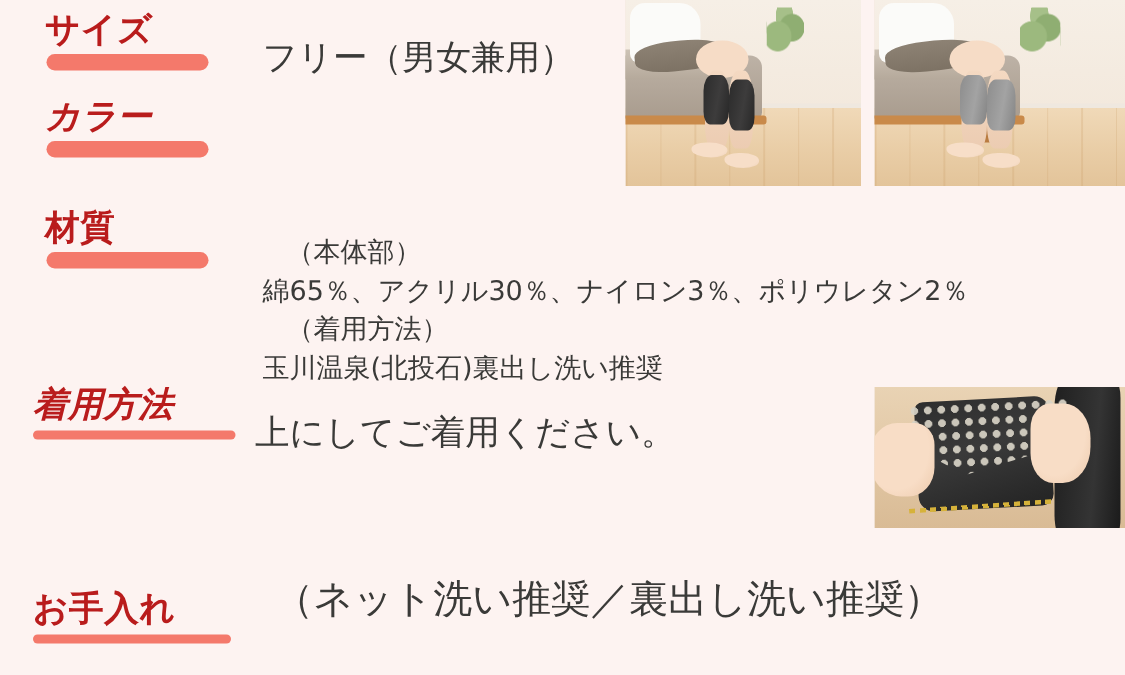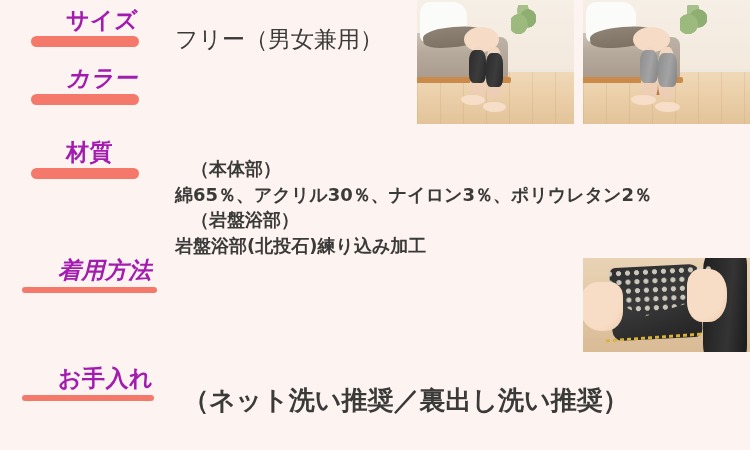--- a/index.html
+++ b/index.html
@@ -226,44 +226,42 @@
     position: relative;
     flex: none;
     white-space: nowrap;
   }
   .label-text {
     position: relative;
     z-index: 2;
     font-size: 23px;
     font-weight: 700;
     letter-spacing: .02em;
-    color: #a21caf;
+    color: #b91c1c;
     line-height: 1.1;
-    margin-left: 36px;
   }
   .underline {
     position: absolute;
     z-index: 1;
     background: #f4796b;
     border-radius: 6px;
   }
   .underline.thick { height: 11px; }
   .underline.thin  { height: 6px; }
 
   .value-cell { flex: 1 1 auto; margin-top: 16px; }
   .value-line {
     font-size: 23px;
     line-height: 1.32;
     white-space: nowrap;
     color: #3a3a38;
   }
   .value-line.small {
     font-size: 18px;
     line-height: 1.42;
-    font-weight: bold;
   }
   .value-line.indent { padding-left: 16px; }
 </style>
 </head>
 <body>
 
 <div id="spec-sheet">
 
   <div class="photo" style="left:417px; top:0; width:157px; height:124px;">
     <div class="scene">
@@ -339,35 +337,36 @@
   </div>
 
   <div class="row" style="left:30px; top:140px; width:715px;">
     <div class="label-cell" style="width:145px;">
       <span class="label-text">材質</span>
       <span class="underline thick" style="left:1px; top:28px; width:108px;"></span>
     </div>
     <div class="value-cell">
       <div class="value-line small indent">（本体部）</div>
       <div class="value-line small">綿65％、アクリル30％、ナイロン3％、ポリウレタン2％</div>
-      <div class="value-line small indent">（岩盤浴部）</div>
-      <div class="value-line small">岩盤浴部(北投石)練り込み加工</div>
+      <div class="value-line small indent">（着用方法）</div>
+      <div class="value-line small">玉川温泉(北投石)裏出し洗い推奨</div>
     </div>
   </div>
 
   <div class="row" style="left:22px; top:258px; width:420px;">
     <div class="label-cell" style="width:148px;font-style:italic;">
       <span class="label-text">着用方法</span>
       <span class="underline thin" style="left:0px; top:29px; width:135px;"></span>
     </div>
     <div class="value-cell">
-    </div>
-  </div>
-
-  <div class="row" style="left:22px; top:366px; width:560px;">
+      <div class="value-line">上にしてご着用ください。</div>
+    </div>
+  </div>
+
+  <div class="row" style="left:22px; top:366px; width:560px;align-items:flex-end;">
     <div class="label-cell" style="width:145px;">
       <span class="label-text">お手入れ</span>
       <span class="underline thin" style="left:0px; top:29px; width:132px;"></span>
     </div>
     <div class="value-cell">
       <div class="value-line small indent" style="font-size:26px;">（ネット洗い推奨／裏出し洗い推奨）</div>
     </div>
   </div>
 
 </div>

